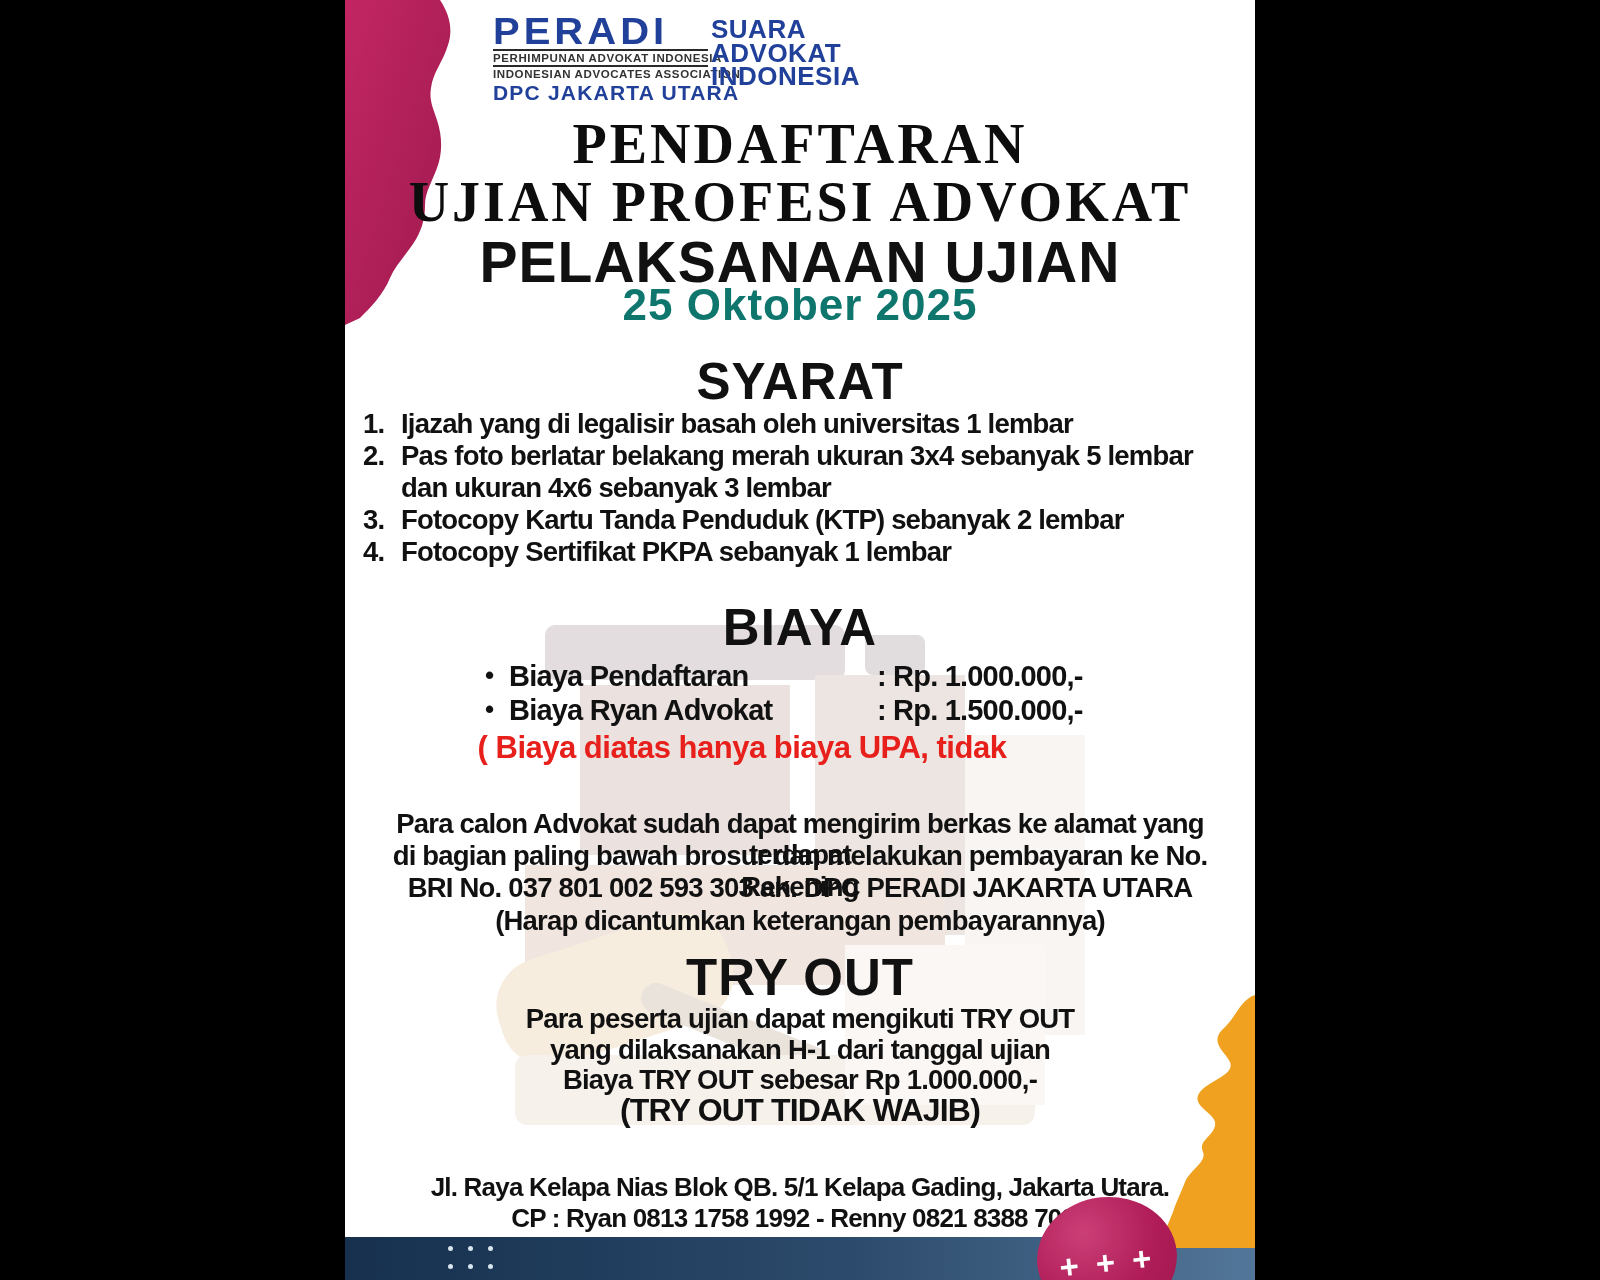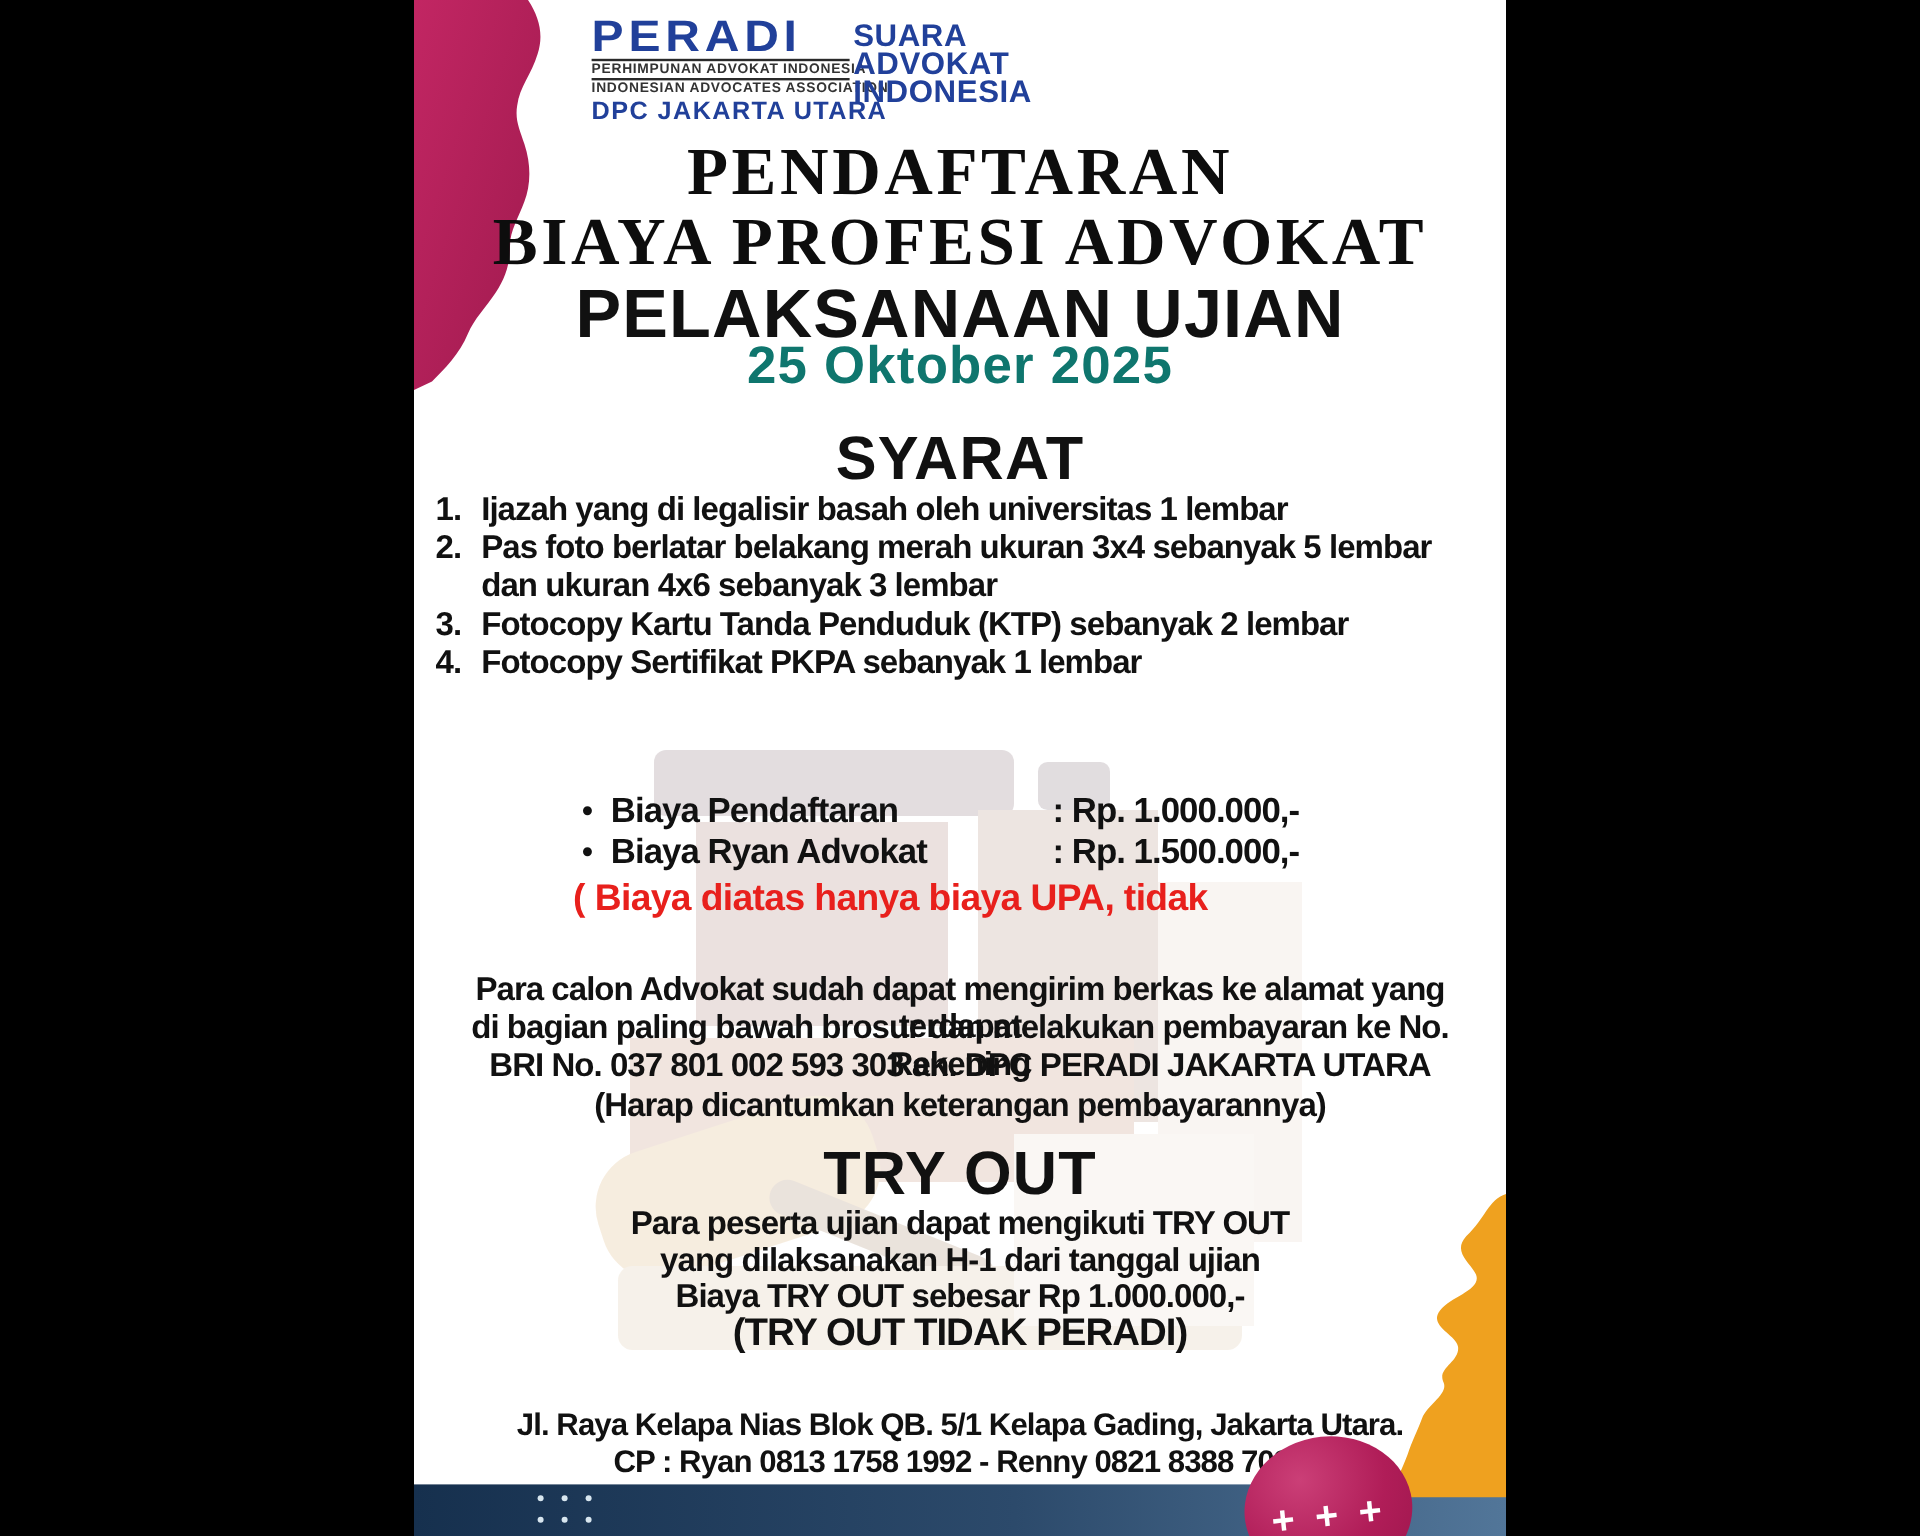--- a/index.html
+++ b/index.html
@@ -110,21 +110,21 @@
       <div class="tagline">INDONESIAN ADVOCATES ASSOCIATION</div>
       <div class="branch">DPC JAKARTA UTARA</div>
     </div>
     <div class="logo-right">
       <div>SUARA</div>
       <div>ADVOKAT</div>
       <div>INDONESIA</div>
     </div>
 
     <div class="abs ctr t-serif" style="top:112px;">PENDAFTARAN</div>
-    <div class="abs ctr t-serif" style="top:170px;">BIAYA PROFESI ADVOKAT</div>
+    <div class="abs ctr t-serif" style="top:170px;">UJIAN PROFESI ADVOKAT</div>
     <div class="abs ctr t-sans" style="top:229px;">PELAKSANAAN UJIAN</div>
     <div class="abs ctr t-date" style="top:280px;">25 Oktober 2025</div>
 
     <div class="abs ctr h-sec" style="top:352px;">SYARAT</div>
     <div class="list cond">
       <div class="li">
         <span class="num">1.</span>
         <span class="txt">Ijazah yang di legalisir basah oleh universitas 1 lembar</span>
       </div>
       <div class="li">
@@ -134,20 +134,21 @@
       <div class="li">
         <span class="num">3.</span>
         <span class="txt">Fotocopy Kartu Tanda Penduduk (KTP) sebanyak 2 lembar</span>
       </div>
       <div class="li">
         <span class="num">4.</span>
         <span class="txt">Fotocopy Sertifikat PKPA sebanyak 1 lembar</span>
       </div>
     </div>
 
+    <div class="abs ctr h-sec" style="top:598px;">BIAYA</div>
     <div class="cost-row cond" style="top:660px;">
       <span class="bullet">•</span>
       <span class="lbl">Biaya Pendaftaran</span>
       <span class="val">: Rp. 1.000.000,-</span>
     </div>
     <div class="cost-row cond" style="top:694px;">
       <span class="bullet">•</span>
       <span class="lbl">Biaya Ryan Advokat</span>
       <span class="val">: Rp. 1.500.000,-</span>
     </div>
@@ -155,21 +156,21 @@
 
     <div class="abs ctr para-line cond" style="top:808px;">Para calon Advokat  sudah dapat mengirim berkas ke alamat yang terdapat</div>
     <div class="abs ctr para-line cond" style="top:840px;">di bagian paling bawah brosur dan melakukan pembayaran ke No. Rekening</div>
     <div class="abs ctr para-line cond" style="top:872px;">BRI No. 037 801 002 593 303 an. DPC PERADI JAKARTA UTARA</div>
     <div class="abs ctr para-line cond" style="top:905px;">(Harap dicantumkan keterangan pembayarannya)</div>
 
     <div class="abs ctr h-sec" style="top:948px;">TRY OUT</div>
     <div class="abs ctr para-line cond" style="top:1003px;">Para peserta ujian dapat mengikuti TRY OUT</div>
     <div class="abs ctr para-line cond" style="top:1034px;">yang dilaksanakan H-1 dari tanggal ujian</div>
     <div class="abs ctr para-line cond" style="top:1064px;">Biaya TRY OUT sebesar Rp 1.000.000,-</div>
-    <div class="abs ctr bold cond" style="top:1092px; font-size:32px;">(TRY OUT TIDAK PERADI)</div>
+    <div class="abs ctr bold cond" style="top:1092px; font-size:32px;">(TRY OUT TIDAK WAJIB)</div>
 
     <div class="abs ctr foot-line cond" style="top:1172px;">Jl. Raya Kelapa Nias Blok QB. 5/1 Kelapa Gading, Jakarta Utara.</div>
     <div class="abs ctr foot-line cond" style="top:1203px;">CP : Ryan 0813 1758 1992 - Renny 0821 8388 7031</div>
 
     <div class="bar">
       <div>
         <span class="dot" style="left:103px; top:9px;"></span>
         <span class="dot" style="left:123px; top:9px;"></span>
         <span class="dot" style="left:143px; top:9px;"></span>
         <span class="dot" style="left:103px; top:27px;"></span>

